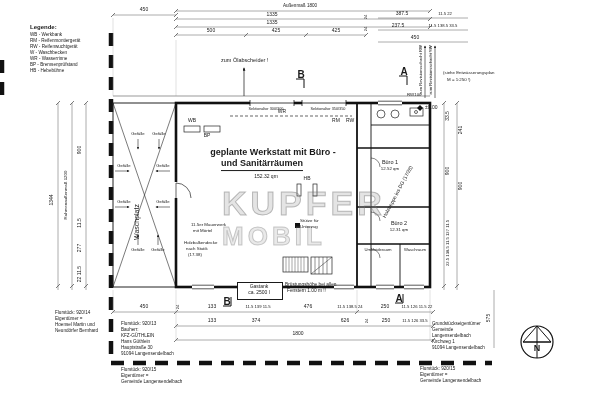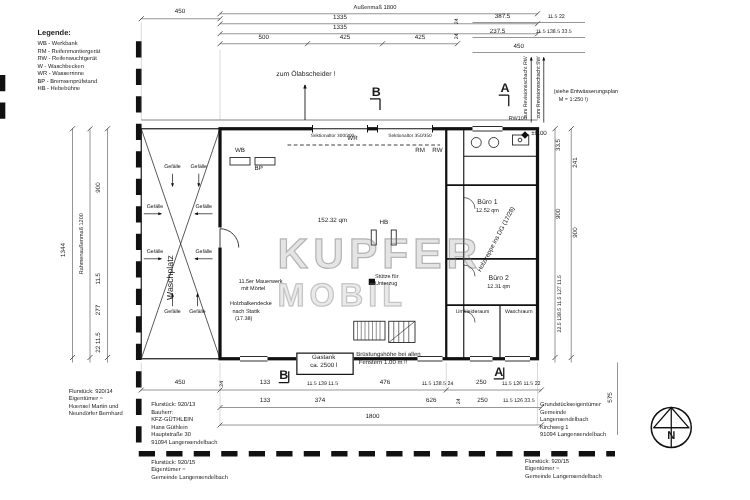--- a/index.html
+++ b/index.html
@@ -236,20 +236,22 @@
   <div class="ctr" style="left:385px;top:307px;">250</div>
   <div class="ctr" style="left:417px;top:307px;font-size:4.2px;">11.5 126 11.5 22</div>
   <div class="ctr" style="left:212px;top:321px;">133</div>
   <div class="ctr" style="left:256px;top:321px;">374</div>
   <div class="ctr" style="left:345px;top:321px;">626</div>
   <div class="ctr" style="left:367px;top:321px;--r:-90deg;font-size:4.2px;">24</div>
   <div class="ctr" style="left:386px;top:321px;">250</div>
   <div class="ctr" style="left:415px;top:321px;font-size:4.2px;">11.5 126 33.5</div>
   <div class="ctr" style="left:298px;top:334px;">1800</div>
 
+  <div class="ctr b" style="left:273px;top:153px;font-size:9px;">geplante Werkstatt mit Büro -</div>
+  <div class="ctr b u" style="left:262px;top:165px;font-size:9px;">und Sanitärräumen</div>
   <div class="ctr" style="left:266px;top:177px;">152.32 qm</div>
 
   <div class="ctr" style="left:137px;top:222px;--r:-90deg;font-size:7px;">Waschplatz</div>
   <div class="ctr" style="left:138px;top:134px;font-size:4.2px;">Gefälle</div>
   <div class="ctr" style="left:159px;top:134px;font-size:4.2px;">Gefälle</div>
   <div class="ctr" style="left:124px;top:166px;font-size:4.2px;">Gefälle</div>
   <div class="ctr" style="left:163px;top:166px;font-size:4.2px;">Gefälle</div>
   <div class="ctr" style="left:124px;top:202px;font-size:4.2px;">Gefälle</div>
   <div class="ctr" style="left:163px;top:202px;font-size:4.2px;">Gefälle</div>
   <div class="ctr" style="left:138px;top:250px;font-size:4.2px;">Gefälle</div>

